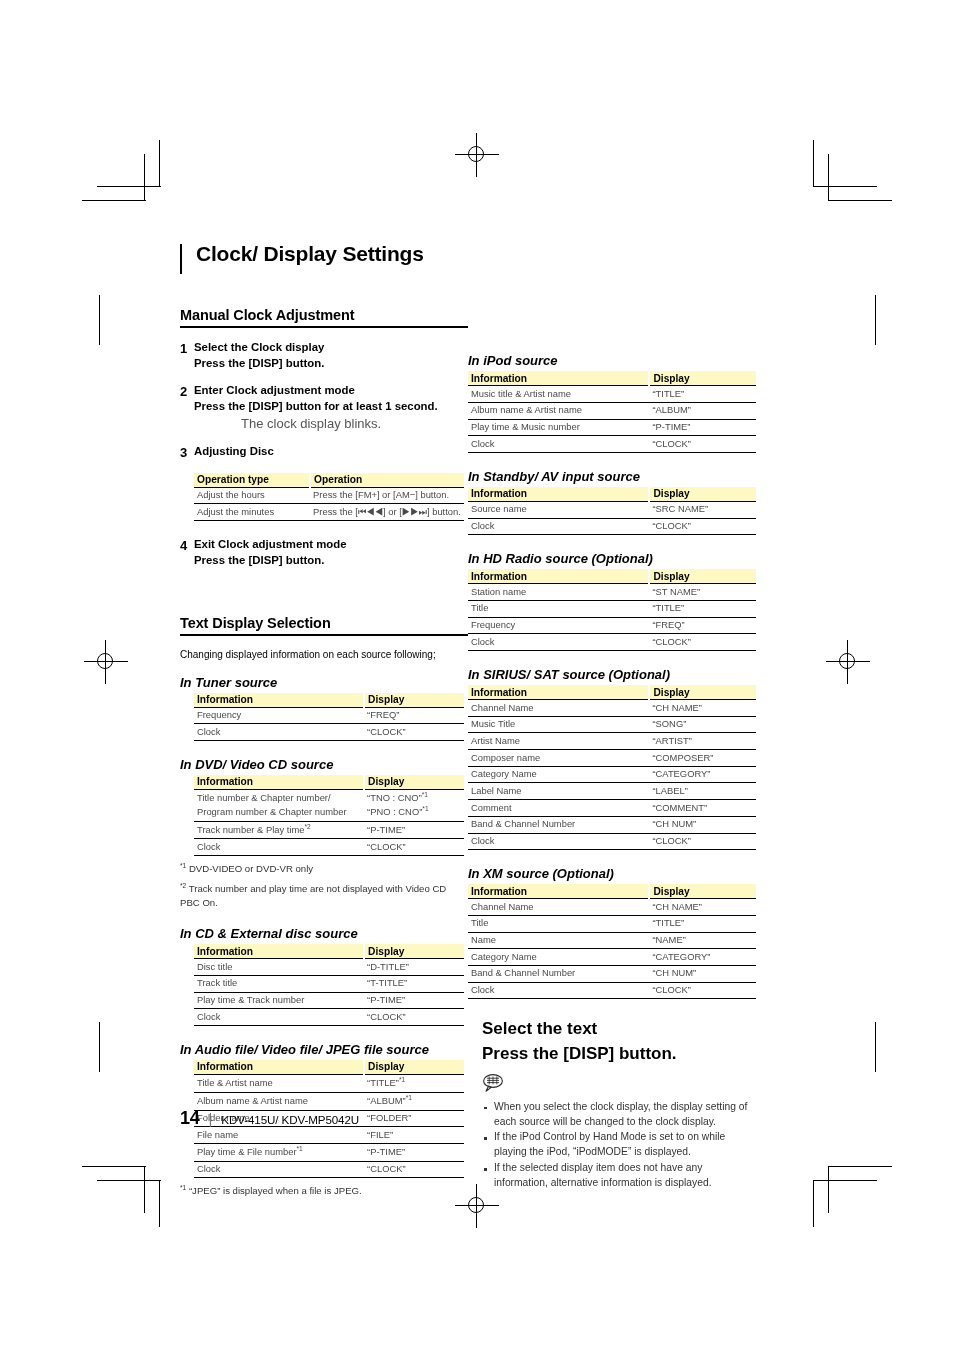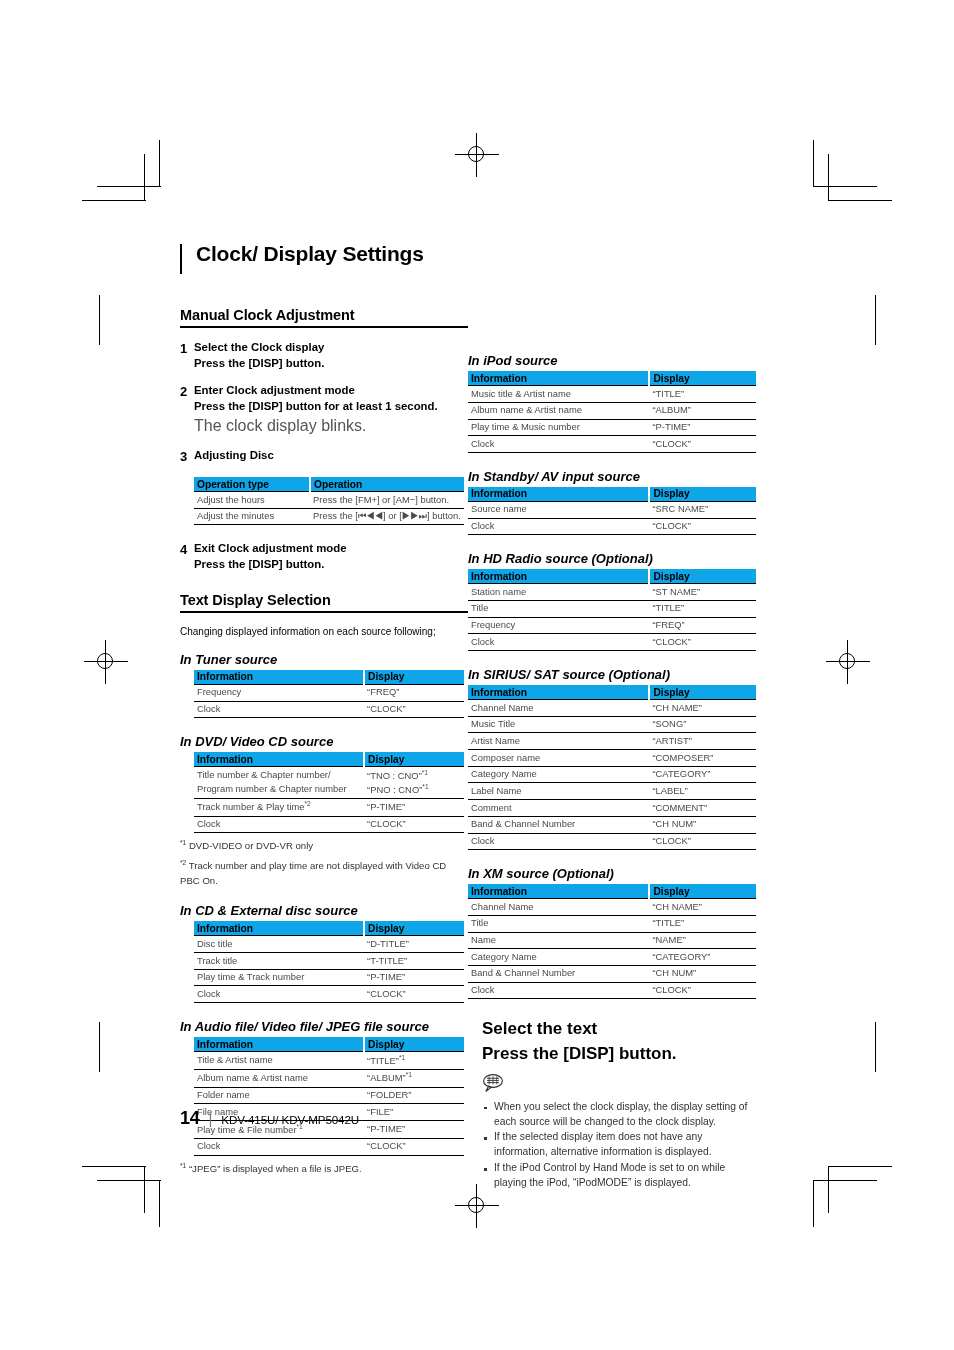--- a/index.html
+++ b/index.html
@@ -81,21 +81,21 @@
 
   
   .sect-head {
     font-size: 14.5px;
     font-weight: bold;
     letter-spacing: -0.1px;
     padding-bottom: 3px;
     border-bottom: 2px solid #000;
     margin-bottom: 12px;
   }
-  .sect-head.spaced { margin-top: 19px; }
+  .sect-head.spaced { margin-top: 46px; }
 
   
   .step {
     display: flex;
     margin-bottom: 11px;
   }
   .step-num {
     font-size: 13px;
     font-weight: bold;
     width: 14px;
@@ -107,23 +107,24 @@
     font-size: 11.4px;
     font-weight: bold;
     line-height: 1.4;
   }
   .step-sub {
     font-size: 11.4px;
     font-weight: bold;
     line-height: 1.4;
   }
   .step-note {
-    font-size: 16px;
+    font-size: 13px;
     color: #555;
     line-height: 1.4;
+    margin-left: 47px;
   }
 
   
   .para {
     font-size: 10px;
     line-height: 1.45;
     margin-bottom: 12px;
   }
 
   
@@ -136,21 +137,21 @@
   .tbl-cap.gap { margin-top: 16px; }
 
   table.dt {
     border-collapse: collapse;
     width: 100%;
     table-layout: fixed;
     margin-bottom: 2px;
   }
   table.dt.indent { width: 270px; margin-left: 14px; }
   table.dt th {
-    background: #0ea5e9;
+    background: #fef9c3;
     font-size: 10.2px;
     font-weight: bold;
     text-align: left;
     padding: 1.5px 4px 1.5px 3px;
     color: #000;
     border-bottom: 1px solid #000;
   }
   table.dt th.c1 { border-right: 2px solid #ffffff; }
   table.dt td {
     font-size: 9.4px;
@@ -680,22 +681,22 @@
               <line x1="5" y1="7.4" x2="17" y2="7.4" stroke="#2b2b2b" stroke-width="0.9"></line>
               <line x1="5" y1="9.6" x2="17" y2="9.6" stroke="#2b2b2b" stroke-width="0.9"></line>
               <line x1="7.2" y1="3.4" x2="7.2" y2="11.4" stroke="#2b2b2b" stroke-width="0.8"></line>
               <line x1="11" y1="3.4" x2="11" y2="11.4" stroke="#2b2b2b" stroke-width="0.8"></line>
               <line x1="14.8" y1="3.4" x2="14.8" y2="11.4" stroke="#2b2b2b" stroke-width="0.8"></line>
             </svg>
           </div>
 
           <ul class="notes">
             <li>When you select the clock display, the display setting of each source will be changed to the clock display.</li>
+            <li>If the iPod Control by Hand Mode is set to on while playing the iPod, “iPodMODE” is displayed.</li>
             <li>If the selected display item does not have any information, alternative information is displayed.</li>
-            <li>If the iPod Control by Hand Mode is set to on while playing the iPod, “iPodMODE” is displayed.</li>
           </ul>
         </div>
 
       </div>
     </div>
   </div>
 
   <div class="footer">
     <span class="footer-page">14</span>
     <span class="footer-div">|</span>

